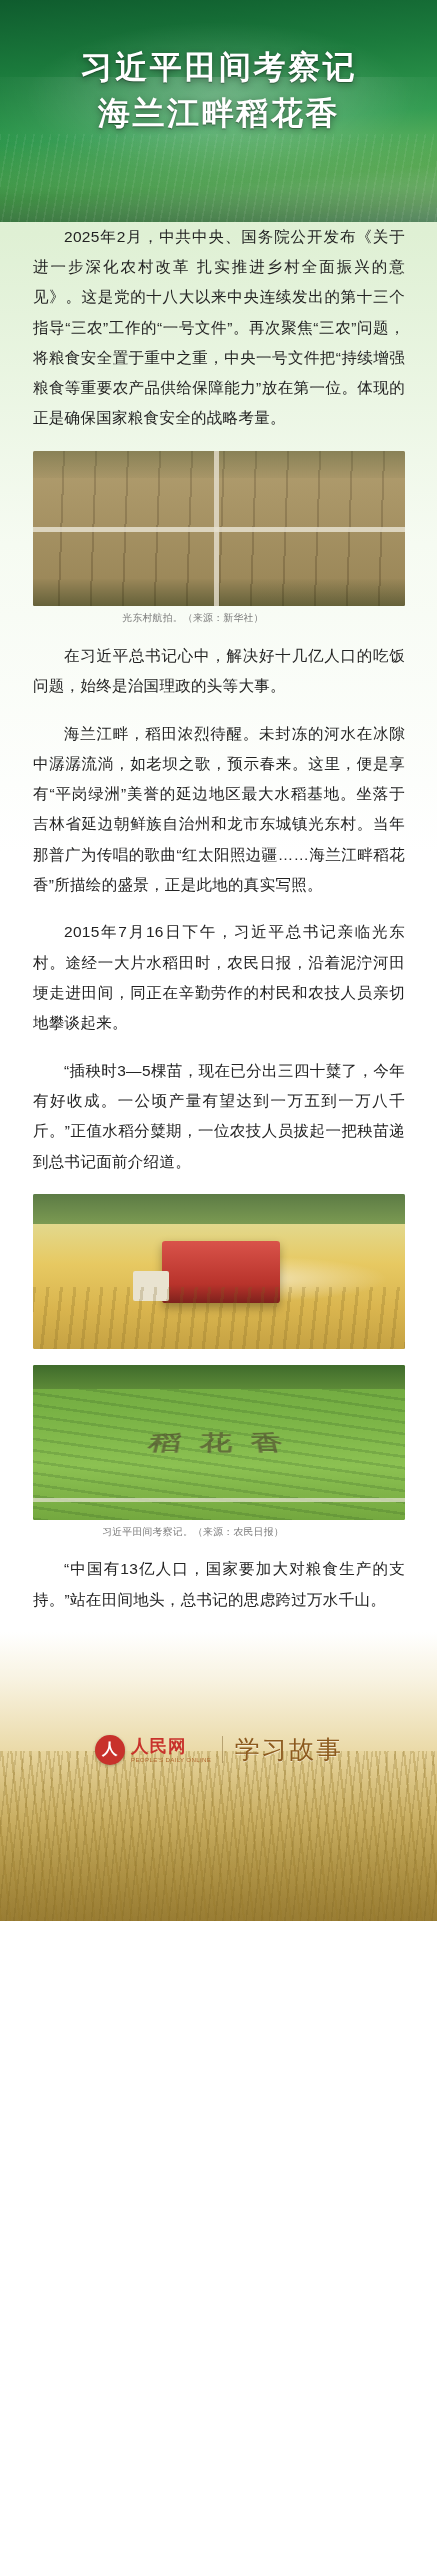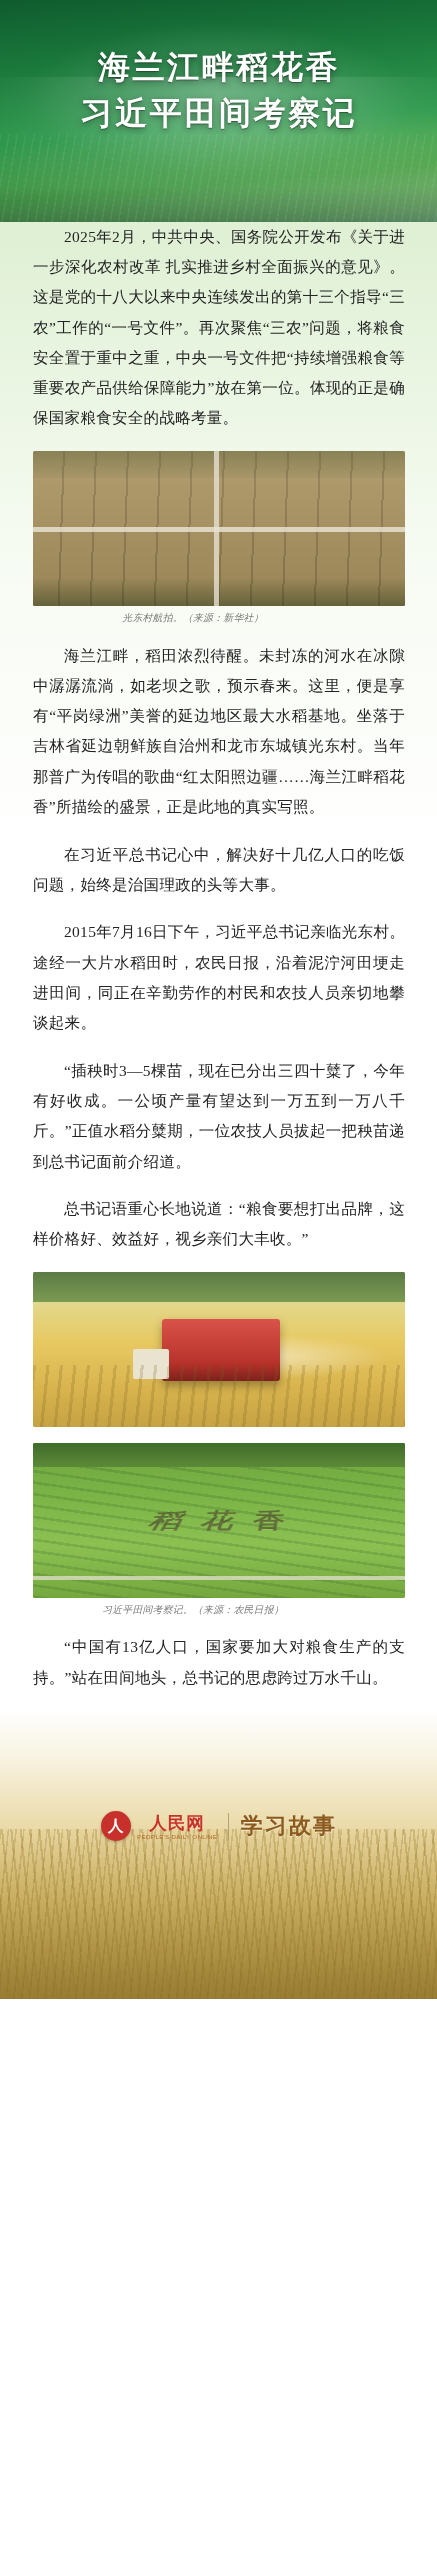--- a/index.html
+++ b/index.html
@@ -63,36 +63,35 @@
   }
   .hero-title .ln { display: block; }
 
   
   .article {
     position: relative;
     width: 438px;
     padding: 0 33px;
   }
   p.para {
-    font-family: Liberation Serif, serif;
+    font-family: Liberation Sans, sans-serif;
     font-size: 15.5px;
     line-height: 1.95;
     color: #232323;
     text-align: justify;
     text-indent: 2em;
     margin: 0 0 17.5px 0;
     letter-spacing: 0.3px;
   }
   p.para.quote { text-indent: 2em; }
 
   
   figure {
     margin: 3.1px 0 15.5px 0;
     width: 320px;
-    font-style: italic;
   }
   .photo {
     width: 372px;
     height: 155px;
     border-radius: 1.5px;
     overflow: hidden;
     position: relative;
   }
   figcaption {
     margin-top: 6.2px;
@@ -235,72 +234,70 @@
     font-size: 15.5px;
     box-shadow: 0 1px 3.1px rgba(0,0,0,0.25);
   }
   .logo-text-main {
     font-family: "Liberation Serif", serif;
     font-weight: bold;
     font-size: 17.5px;
     color: #c8312b;
     line-height: 1.15;
     letter-spacing: 1px;
-    text-align: center;
   }
   .logo-text-sub {
     font-family: "Liberation Sans", sans-serif;
     font-size: 6.2px;
     color: #b06a30;
     letter-spacing: 0.3px;
   }
   .divider-v {
     width: 1px; height: 27px;
     background: rgba(120,90,40,0.45);
   }
   .footer-tag {
     font-family: "Liberation Serif", serif;
-    font-weight: bold;
-    font-size: 22px;
+    font-weight: normal;
+    font-size: 25px;
     color: #8c5a1e;
     letter-spacing: 2.1px;
     text-shadow: 0 0.5px 0 rgba(255,255,255,0.5);
   }
 </style>
 </head>
 <body>
 
 <header class="hero">
   <div class="hero-glow"></div>
   <div class="hero-rice"></div>
   <h1 class="hero-title">
+    <span class="ln">习近平田间考察记</span>
     <span class="ln">海兰江畔稻花香</span>
-    <span class="ln">习近平田间考察记</span>
   </h1>
 </header>
 
 <main class="article">
 
   <p class="para">2025年2月，中共中央、国务院公开发布《关于进一步深化农村改革 扎实推进乡村全面振兴的意见》。这是党的十八大以来中央连续发出的第十三个指导“三农”工作的“一号文件”。再次聚焦“三农”问题，将粮食安全置于重中之重，中央一号文件把“持续增强粮食等重要农产品供给保障能力”放在第一位。体现的正是确保国家粮食安全的战略考量。</p>
 
   <figure>
     <div class="photo photo-paddy">
       <div class="band b1"></div>
       <div class="band b2"></div>
       <div class="road"></div>
       <div class="road2"></div>
     </div>
     <figcaption>光东村航拍。（来源：新华社）</figcaption>
   </figure>
 
+  <p class="para">在习近平总书记心中，解决好十几亿人口的吃饭问题，始终是治国理政的头等大事。</p>
   <p class="para">海兰江畔，稻田浓烈待醒。未封冻的河水在冰隙中潺潺流淌，如老坝之歌，预示春来。这里，便是享有“平岗绿洲”美誉的延边地区最大水稻基地。坐落于吉林省延边朝鲜族自治州和龙市东城镇光东村。当年那普广为传唱的歌曲“红太阳照边疆……海兰江畔稻花香”所描绘的盛景，正是此地的真实写照。</p>
-  <p class="para">在习近平总书记心中，解决好十几亿人口的吃饭问题，始终是治国理政的头等大事。</p>
   <p class="para">2015年7月16日下午，习近平总书记亲临光东村。途经一大片水稻田时，农民日报，沿着泥泞河田埂走进田间，同正在辛勤劳作的村民和农技人员亲切地攀谈起来。</p>
   <p class="para quote">“插秧时3—5棵苗，现在已分出三四十糵了，今年有好收成。一公顷产量有望达到一万五到一万八千斤。”正值水稻分糵期，一位农技人员拔起一把秧苗递到总书记面前介绍道。</p>
-  <p class="para quote">总书记语重心长地说道：“粮食要想打出品牌，这样价格好、效益好，视乡亲们大丰收。”</p>
 
   <figure>
     <div class="photo photo-harvest">
       <div class="sky"></div>
       <div class="treeline"></div>
       <div class="dust"></div>
       <div class="machine"></div>
       <div class="rows"></div>
     </div>
     <figcaption></figcaption>

